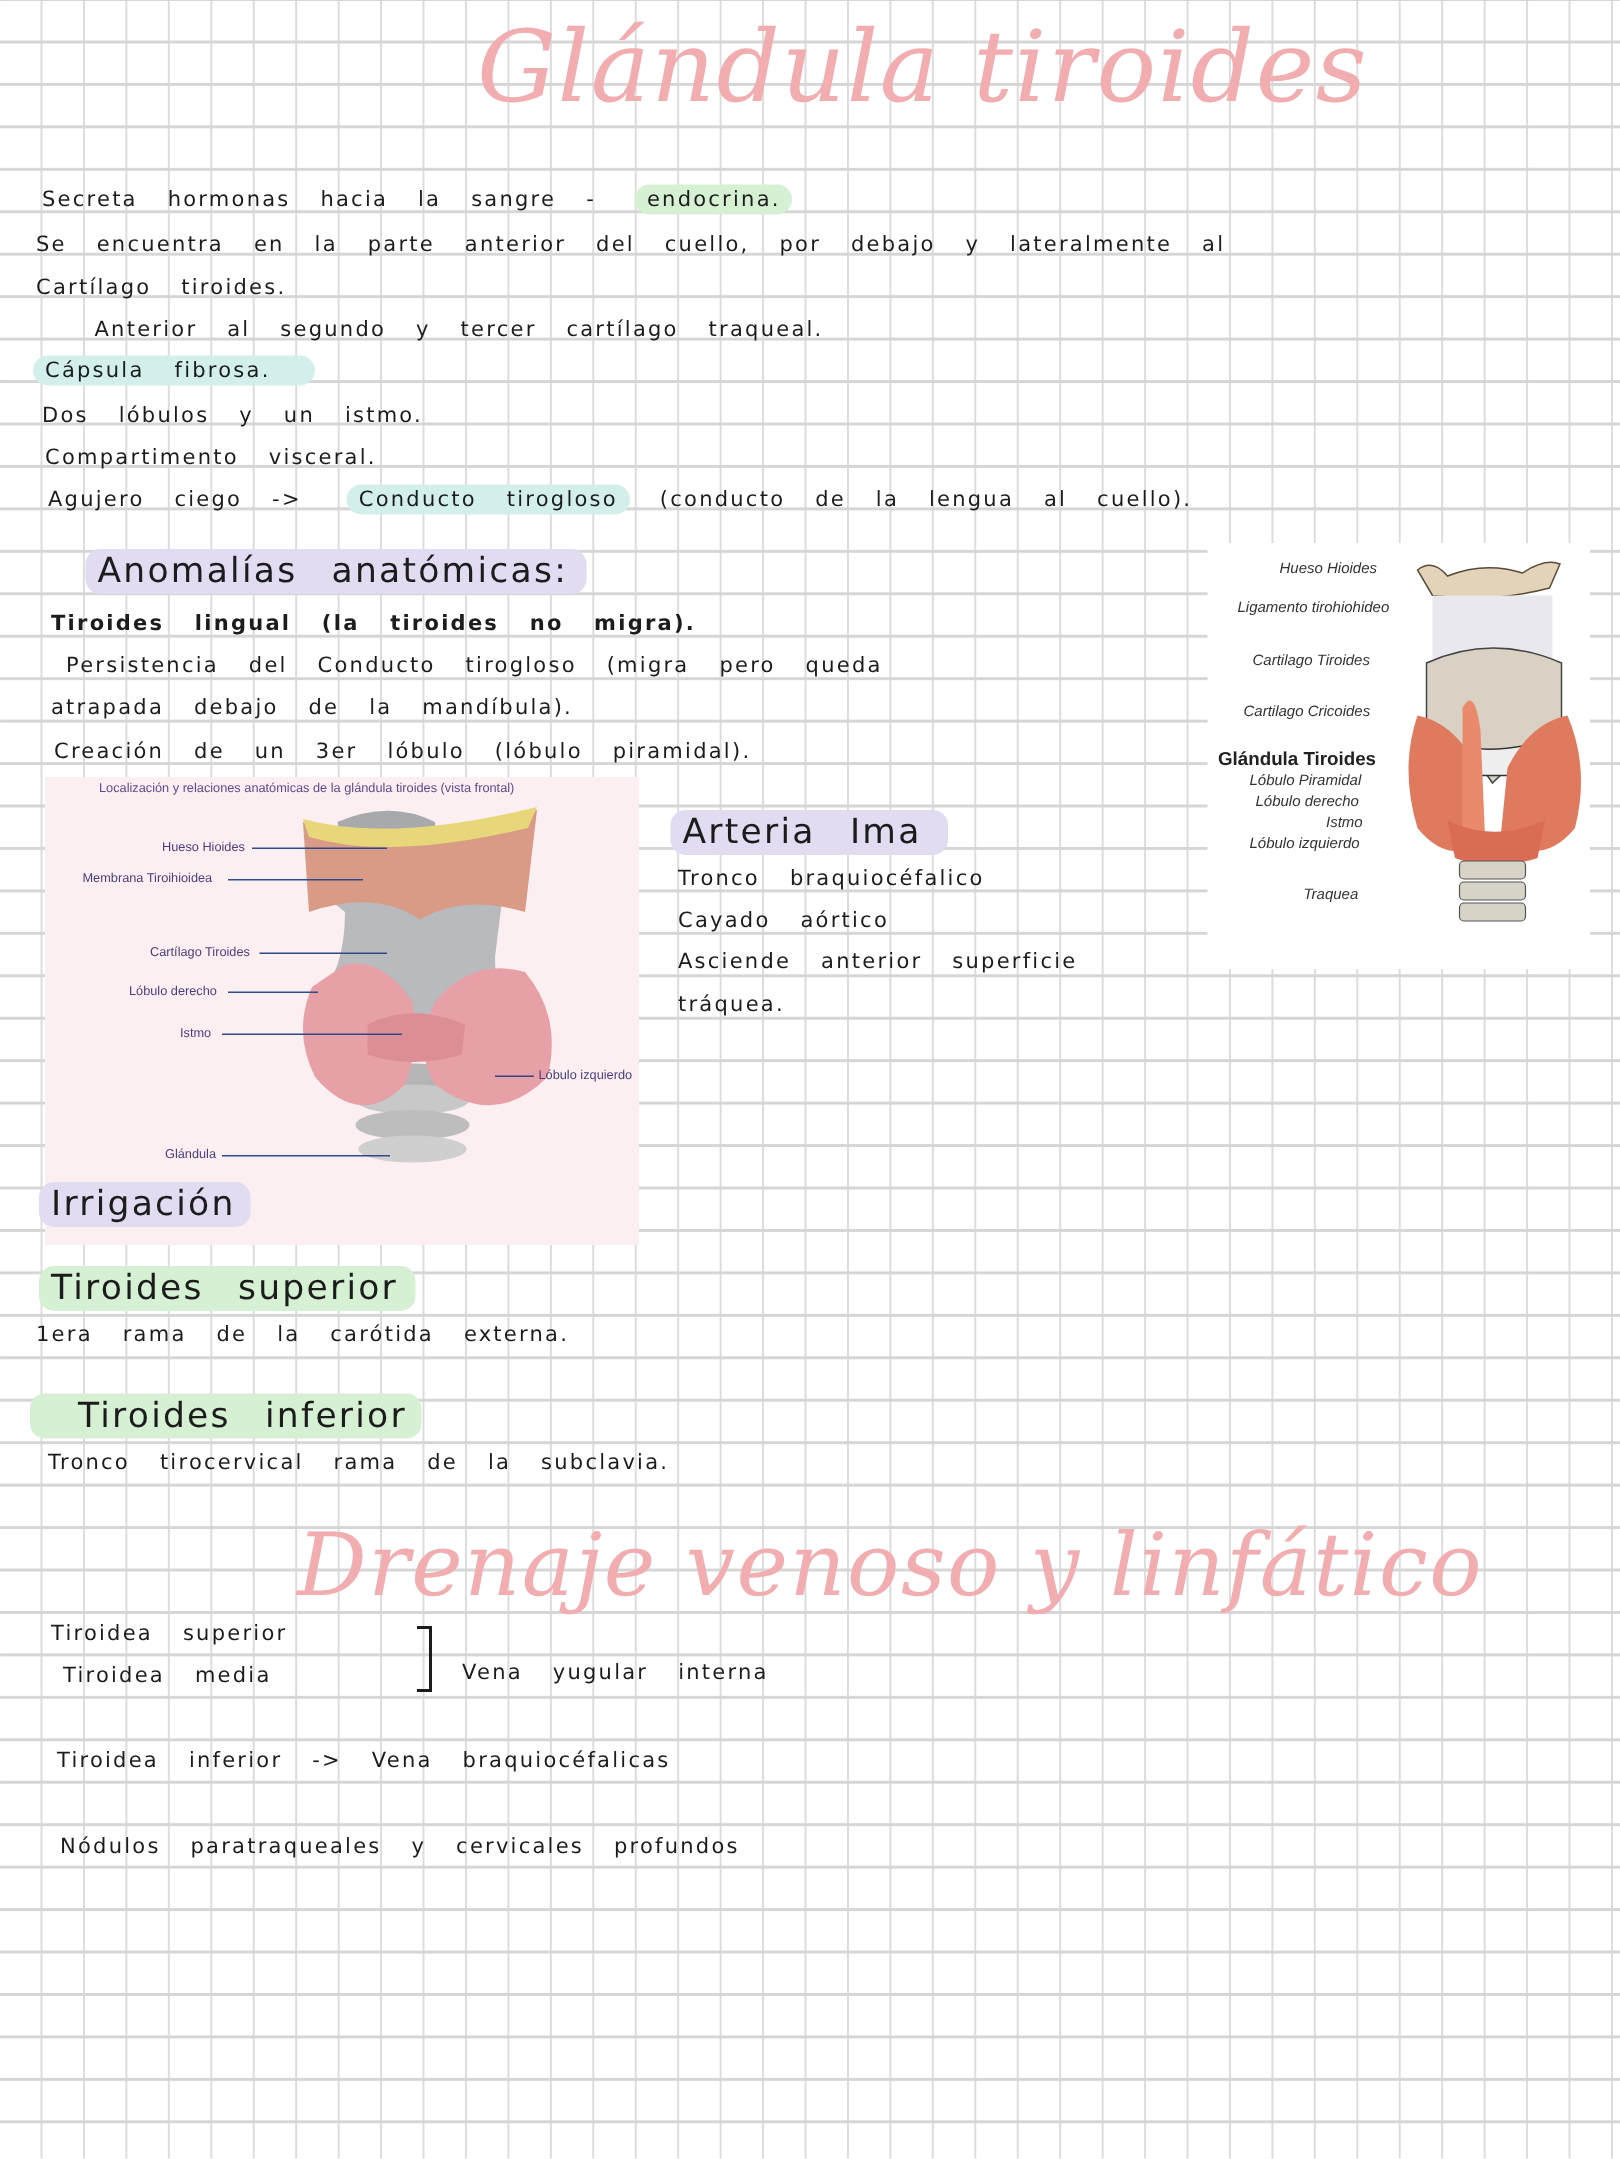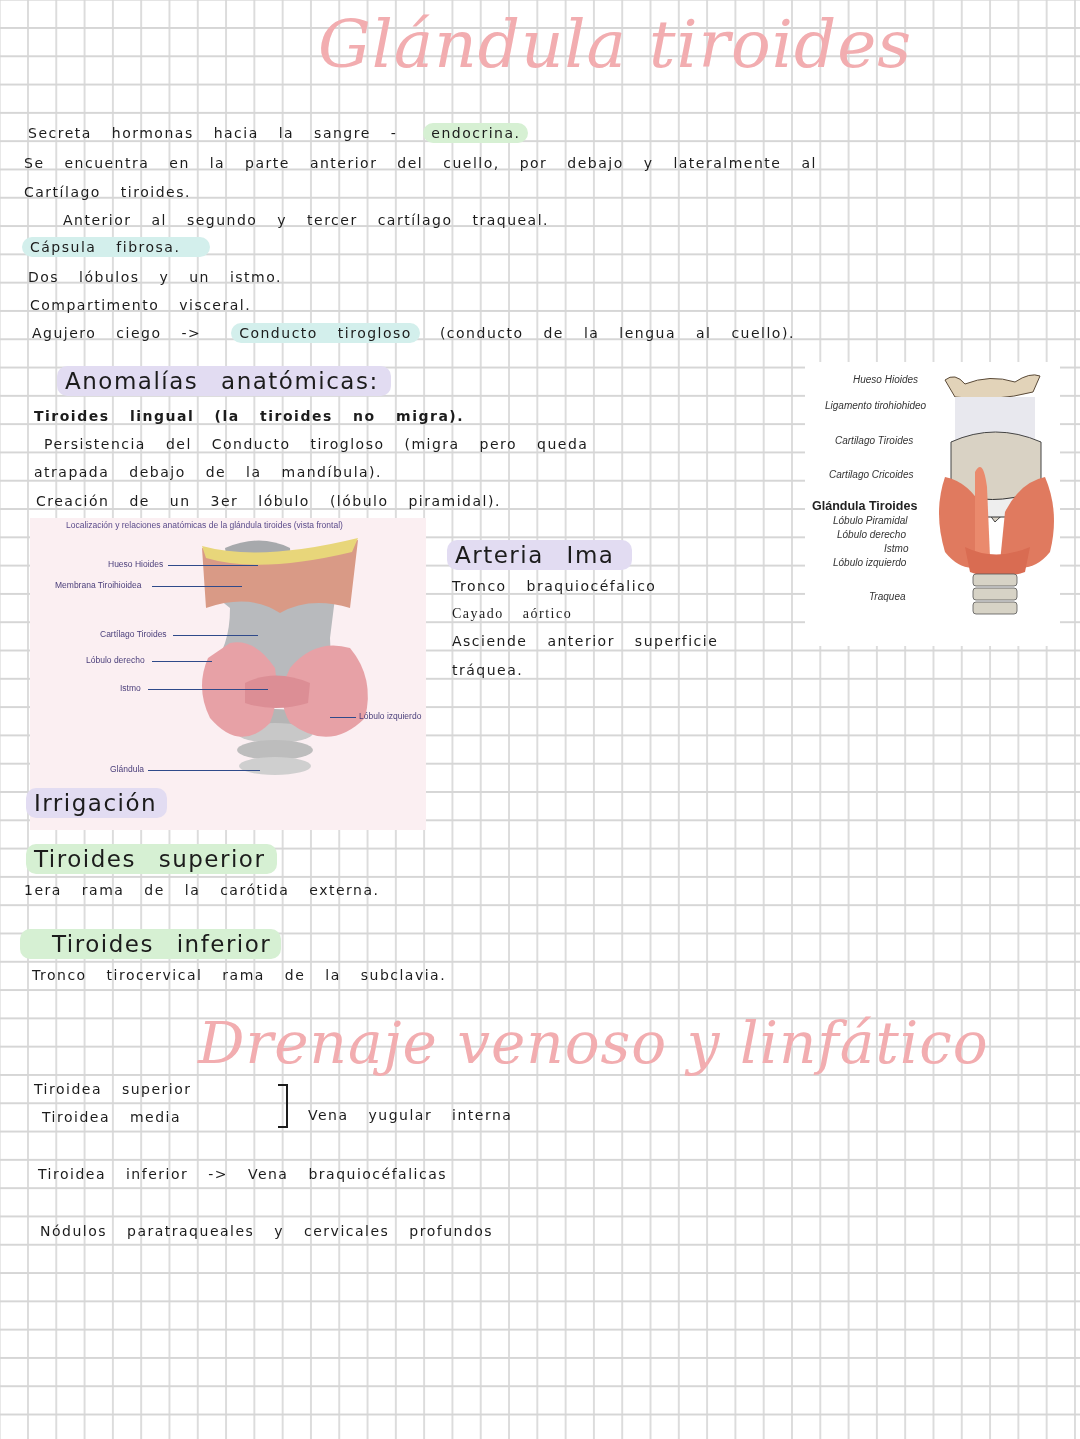--- a/index.html
+++ b/index.html
@@ -138,21 +138,21 @@
   <div class="lbl lbl-right" style="left:32px; top:167px;">Lóbulo derecho</div>
   <div class="lbl lbl-right" style="left:79px; top:181px;">Istmo</div>
   <div class="lbl lbl-right" style="left:28px; top:195px;">Lóbulo izquierdo</div>
   <div class="lbl lbl-right" style="left:64px; top:229px;">Traquea</div>
 </div>
 
 <div class="abs hw head" style="left:455px; top:544px;">
   <span class="hl hl-purple" style="padding-right:18px;">Arteria Ima</span>
 </div>
 <div class="abs hw" style="left:452px; top:575px;">Tronco braquiocéfalico</div>
-<div class="abs hw" style="left:452px; top:603px;font-family:Liberation Serif, serif;">Cayado aórtico</div>
+<div class="abs hw" style="left:452px; top:603px;">Cayado aórtico</div>
 <div class="abs hw" style="left:452px; top:630px;">Asciende anterior superficie</div>
 <div class="abs hw" style="left:452px; top:659px;">tráquea.</div>
 
 <div class="abs hw head" style="left:34px; top:792px;">
   <span class="hl hl-purple" style="padding-right:10px;">Irrigación</span>
 </div>
 <div class="abs hw head" style="left:34px; top:848px;">
   <span class="hl hl-green" style="padding-right:12px;">Tiroides superior</span>
 </div>
 <div class="abs hw" style="left:24px; top:879px;">1era rama de la carótida externa.</div>

